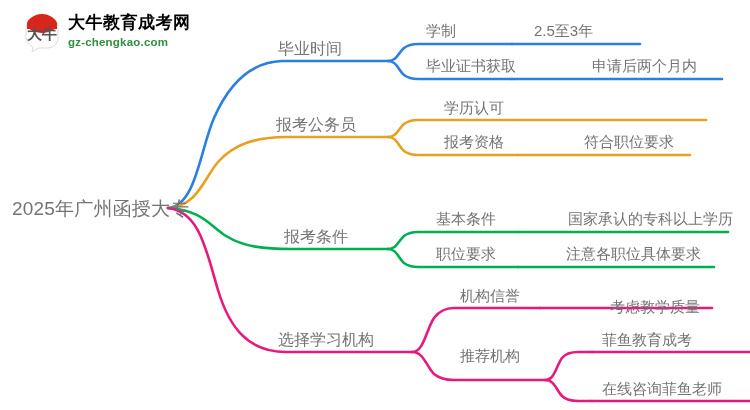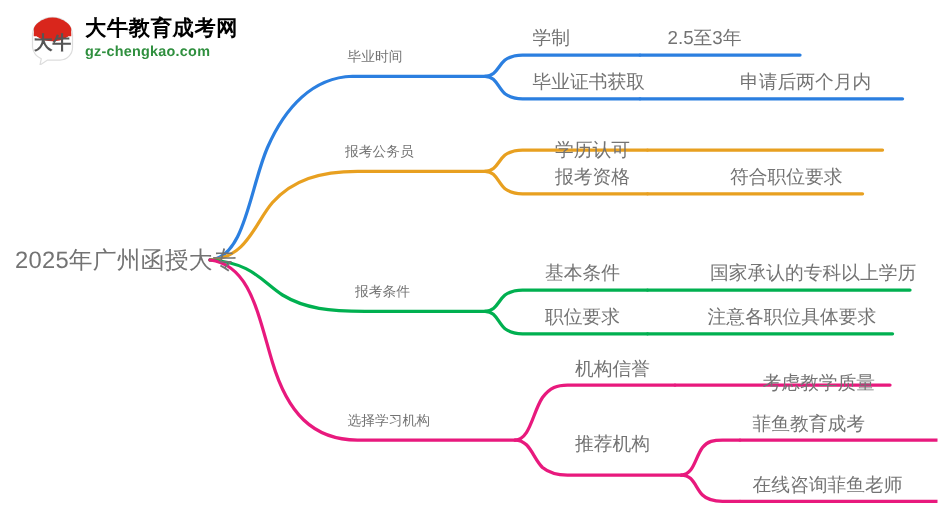--- a/index.html
+++ b/index.html
@@ -70,21 +70,21 @@
     position: absolute;
     color: #737373;
     white-space: nowrap;
     line-height: 1;
   }
   .root-label {
     font-size: 19px;
     letter-spacing: 0.2px;
   }
   .branch-label {
-    font-size: 11px;
+    font-size: 16px;
   }
   .sub-label {
     font-size: 15px;
   }
   .leaf-label {
     font-size: 15px;
   }
 </style>
 </head>
 <body>
@@ -143,21 +143,21 @@
 
   <div class="node-label root-label" style="left:12px; top:199px;">2025年广州函授大专</div>
 
   <div class="node-label branch-label" style="left:278px; top:41px;">毕业时间</div>
   <div class="node-label sub-label" style="left:426px; top:23px;">学制</div>
   <div class="node-label leaf-label" style="left:534px; top:23px;">2.5至3年</div>
   <div class="node-label sub-label" style="left:426px; top:58px;">毕业证书获取</div>
   <div class="node-label leaf-label" style="left:592px; top:58px;">申请后两个月内</div>
 
   <div class="node-label branch-label" style="left:276px; top:117px;">报考公务员</div>
-  <div class="node-label sub-label" style="left:444px; top:113px;text-align:center;">学历认可</div>
+  <div class="node-label sub-label" style="left:444px; top:100px;text-align:center;">学历认可</div>
   <div class="node-label sub-label" style="left:444px; top:134px;">报考资格</div>
   <div class="node-label leaf-label" style="left:584px; top:134px;">符合职位要求</div>
 
   <div class="node-label branch-label" style="left:284px; top:229px;">报考条件</div>
   <div class="node-label sub-label" style="left:436px; top:211px;">基本条件</div>
   <div class="node-label leaf-label" style="left:568px; top:211px;">国家承认的专科以上学历</div>
   <div class="node-label sub-label" style="left:436px; top:246px;">职位要求</div>
   <div class="node-label leaf-label" style="left:566px; top:246px;">注意各职位具体要求</div>
 
   <div class="node-label branch-label" style="left:278px; top:332px;text-align:right;">选择学习机构</div>

